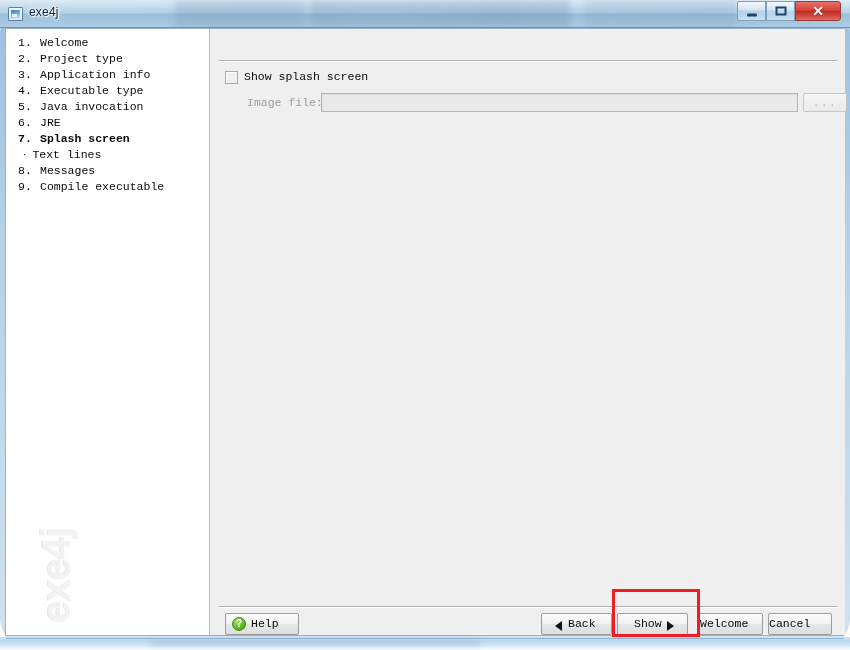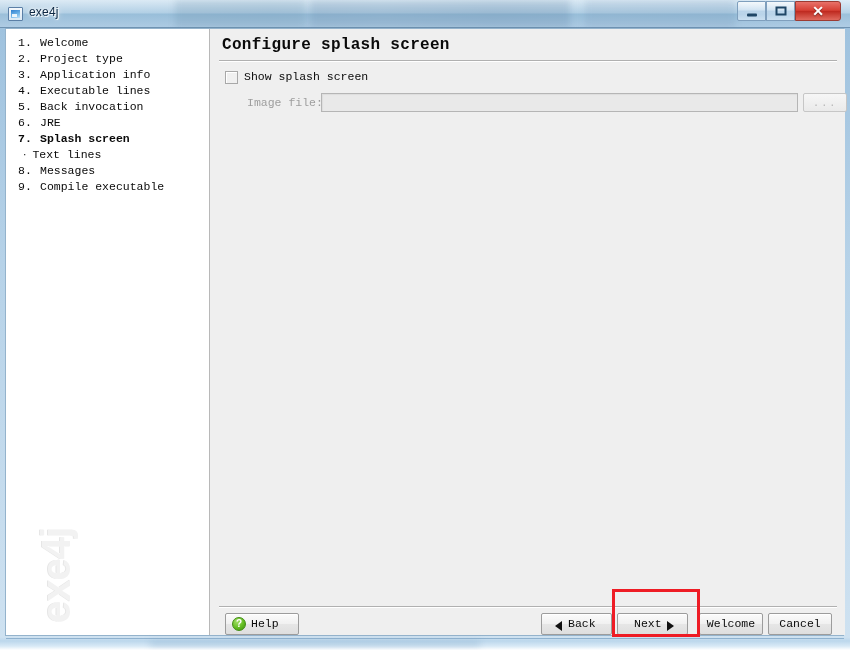--- a/index.html
+++ b/index.html
@@ -10,20 +10,21 @@
     font-family: "Liberation Mono", "DejaVu Sans Mono", monospace;
     background: #ffffff;
   }
 
   
   #window {
     position: absolute;
     left: 0; top: 0;
     width: 850px; height: 650px;
     background: linear-gradient(180deg,#9cc0dd 0%, #b6d2e8 40%, #cfe2f1 100%);
+    border-radius: 32px;
   }
 
   
   #titlebar {
     position: absolute;
     left: 0; top: 0;
     width: 850px; height: 28px;
     background:
       linear-gradient(180deg, rgba(232,243,251,.85) 0%, rgba(186,214,234,.80) 48%,
                               rgba(154,192,219,.85) 52%, rgba(176,205,229,.9) 100%),
@@ -245,21 +246,21 @@
   .btn {
     position: absolute;
     height: 22px;
     background: linear-gradient(180deg,#fbfbfb 0%, #f1f1f1 48%, #e6e6e6 52%, #dedede 100%);
     border: 1px solid #9c9c9c;
     border-radius: 2px;
     box-shadow: inset 0 1px 0 #ffffff;
     font-size: 11.5px;
     color: #0a0a0a;
     line-height: 20px;
-    text-align: center;
+    text-align: left;
     cursor: default;
     white-space: nowrap;
   }
   #btn-help { left: 14px; top: 584px; width: 74px; text-align: left; }
   #btn-help .help-icon {
     position: absolute; left: 6px; top: 3px;
     width: 14px; height: 14px; border-radius: 50%;
     background: radial-gradient(circle at 35% 28%, #a5e06a 0%, #64bd22 55%, #3f8d12 100%);
     border: 1px solid #3f8d12;
   }
@@ -353,25 +354,25 @@
           <div class="nav-item">
             <span class="nav-num">2.</span>
             <span class="nav-label">Project type</span>
           </div>
           <div class="nav-item">
             <span class="nav-num">3.</span>
             <span class="nav-label">Application info</span>
           </div>
           <div class="nav-item">
             <span class="nav-num">4.</span>
-            <span class="nav-label">Executable lines</span>
+            <span class="nav-label">Executable type</span>
           </div>
           <div class="nav-item">
             <span class="nav-num">5.</span>
-            <span class="nav-label">Back invocation</span>
+            <span class="nav-label">Java invocation</span>
           </div>
           <div class="nav-item">
             <span class="nav-num">6.</span>
             <span class="nav-label">JRE</span>
           </div>
           <div class="nav-item current">
             <span class="nav-num">7.</span>
             <span class="nav-label">Splash screen</span>
           </div>
           <div class="nav-bullet"><span class="dot">·</span><span>Text lines</span></div>
@@ -382,21 +383,20 @@
           <div class="nav-item">
             <span class="nav-num">9.</span>
             <span class="nav-label">Compile executable</span>
           </div>
         </div>
       <div id="watermark">exe4j</div>
     </div>
 
     <div id="content">
 
-      <div id="page-title">Configure splash screen</div>
       <div id="title-rule"></div>
 
       <div id="show-splash-row">
         <span class="cbox"></span>
         <span id="show-splash-label">Show splash screen</span>
       </div>
 
       <div id="image-file-row">
         <span id="image-file-label">Image file:</span>
         <div id="image-file-input"></div>
@@ -410,21 +410,21 @@
         <span class="help-icon"></span>
         <span class="lbl">Help</span>
       </div>
 
       <div id="btn-back" class="btn">
         <span class="arrow-l"></span>
         <span class="lbl">Back</span>
       </div>
 
       <div id="btn-next" class="btn">
-        <span class="lbl">Next</span>
+        <span class="lbl">Show</span>
         <span class="arrow-r"></span>
       </div>
 
       <div id="btn-finish" class="btn">Welcome</div>
 
       <div id="btn-cancel" class="btn">Cancel</div>
 
     </div>
   </div>
 

